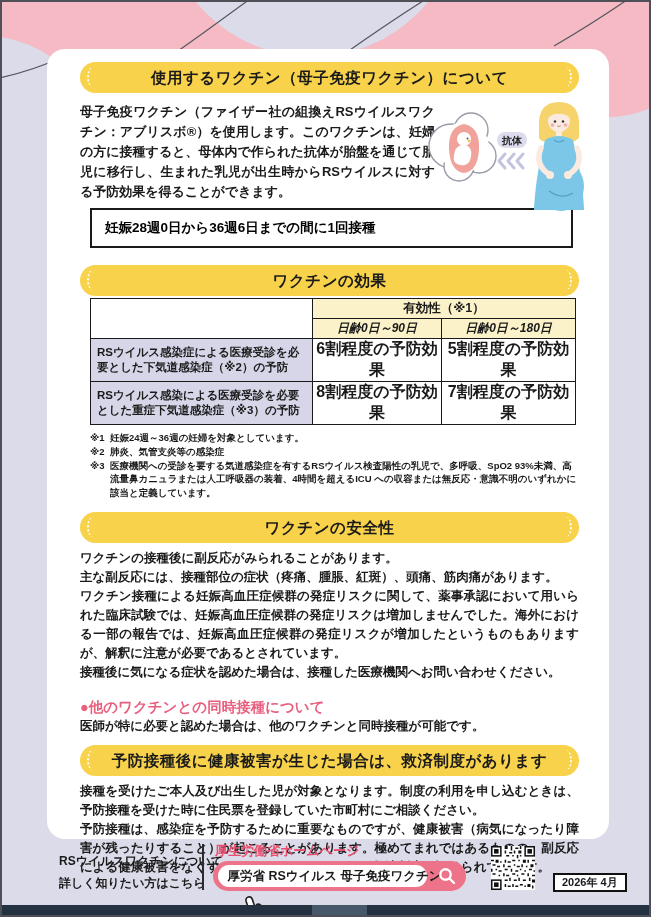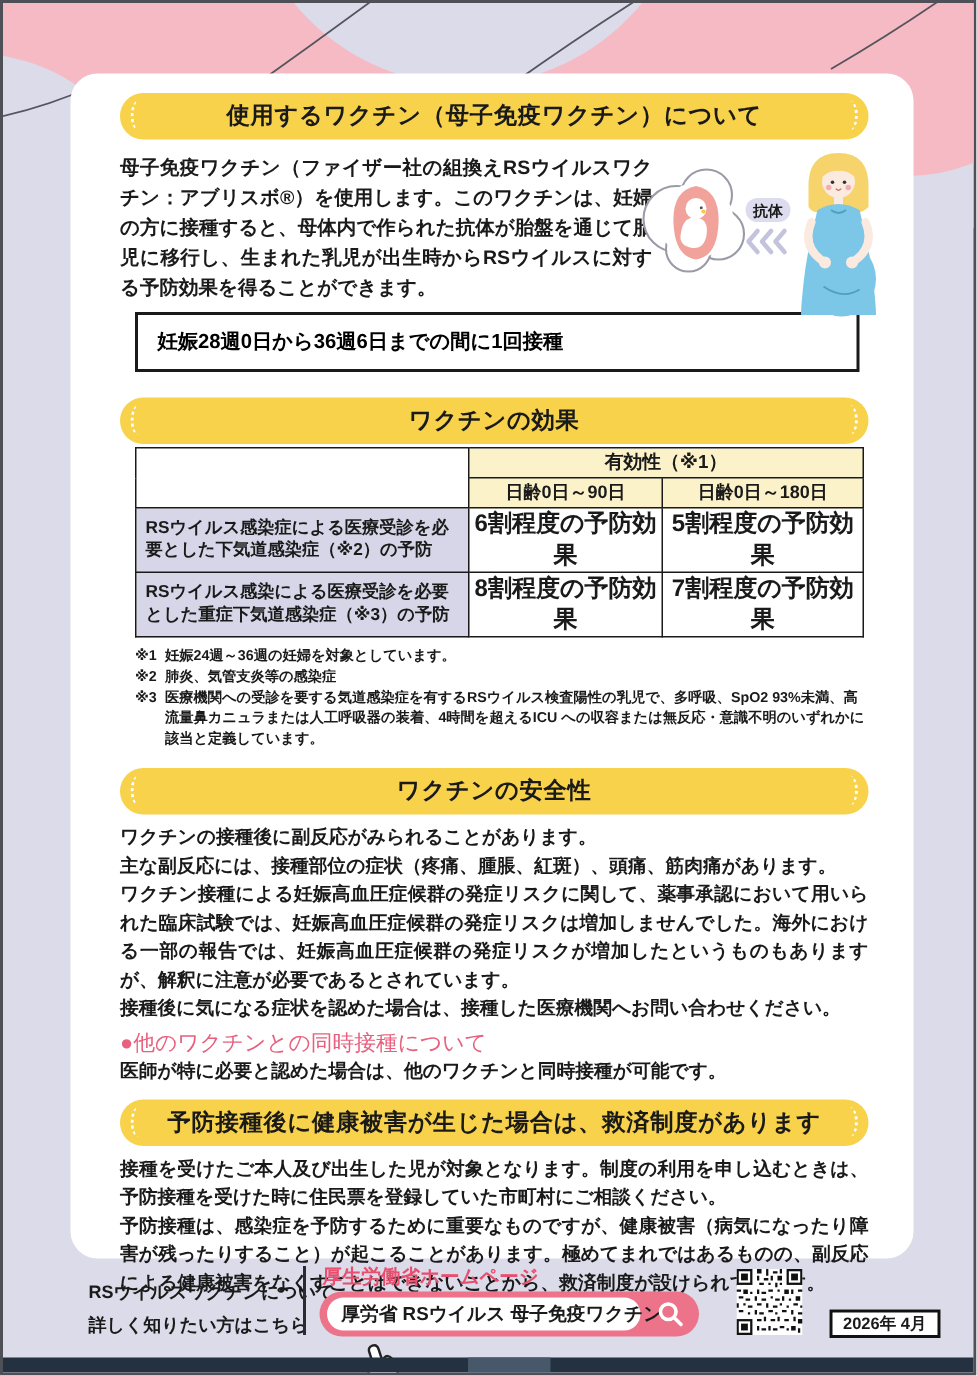--- a/index.html
+++ b/index.html
@@ -22,32 +22,32 @@
   .illustration svg { position:absolute; top:-8px; left:-14px; }
 
   .schedule-table { display:flex; border:2px solid #1a1a1a; margin:6px 6px 0 10px; height:40px; }
   .schedule-label { width:126px; background:#D6D6E8; border-right:2px solid #1a1a1a; display:flex; align-items:center; justify-content:center; font-size:13.5px; font-weight:700; }
   .schedule-value { flex:1; display:flex; align-items:center; padding-left:13px; font-size:13.5px; font-weight:700; }
 
   .banner.mt-effect { margin-top:17px; }
   table.effect { border-collapse:collapse; margin:2px 4px 0 10px; width:485px; table-layout:fixed;padding-left:27px; }
   table.effect td { border:1.6px solid #1a1a1a; font-weight:700; color:#1a1a1a; }
   td.eff-head { background:#FCF2CA; text-align:center; font-size:12.5px; height:20px; }
-  td.eff-sub  { background:#FCF2CA; text-align:center; font-size:12px; height:20px; }
+  td.eff-sub  { background:#FCF2CA; text-align:center; font-size:12px; height:20px;font-style:italic; }
   td.row-label { background:#D6D6E8; font-size:11.5px; padding:3px 6px; line-height:1.3; height:32px; }
   td.row-val { background:#fff; text-align:center; font-size:16px; height:32px; }
 
   .footnotes { margin:6px 0 0 10px; font-size:9.5px; font-weight:700; line-height:1.45; color:#1a1a1a; }
   .footnote { display:flex; }
   .fn-marker { width:20px; flex:0 0 20px; }
   .fn-text { flex:1; }
 
   .banner.mt-safety { margin-top:12px; }
   .bodytext { margin-top:6px; font-size:12.5px; font-weight:700; line-height:1.52; color:#1a1a1a; text-align:justify; }
-  .sub-heading { margin-top:4px; font-size:14.5px; font-weight:400; color:#E8607E; }
+  .sub-heading { margin-top:16px; font-size:14.5px; font-weight:700; color:#E8607E; }
   .sub-body { font-size:12.5px; font-weight:700; line-height:1.52; color:#1a1a1a; }
 
   .banner.mt-relief { margin-top:9px; }
 
   
   .footer { position:absolute; left:0; top:838px; width:651px; height:67px; }
   .footer-info { position:absolute; left:57px; top:11px; font-size:12px; font-weight:700; line-height:1.8; color:#1a1a1a; }
   .footer-divider { position:absolute; left:200px; top:4px; width:2px; height:46px; background:#2a2a30; }
   .mhlw-label { position:absolute; left:213px; top:2px; font-size:13px; font-weight:700; color:#E84F6E; }
   .search-pill { position:absolute; left:211px; top:21px; width:253px; height:30px; background:#EC7389; border-radius:15px; display:flex; align-items:center; }

